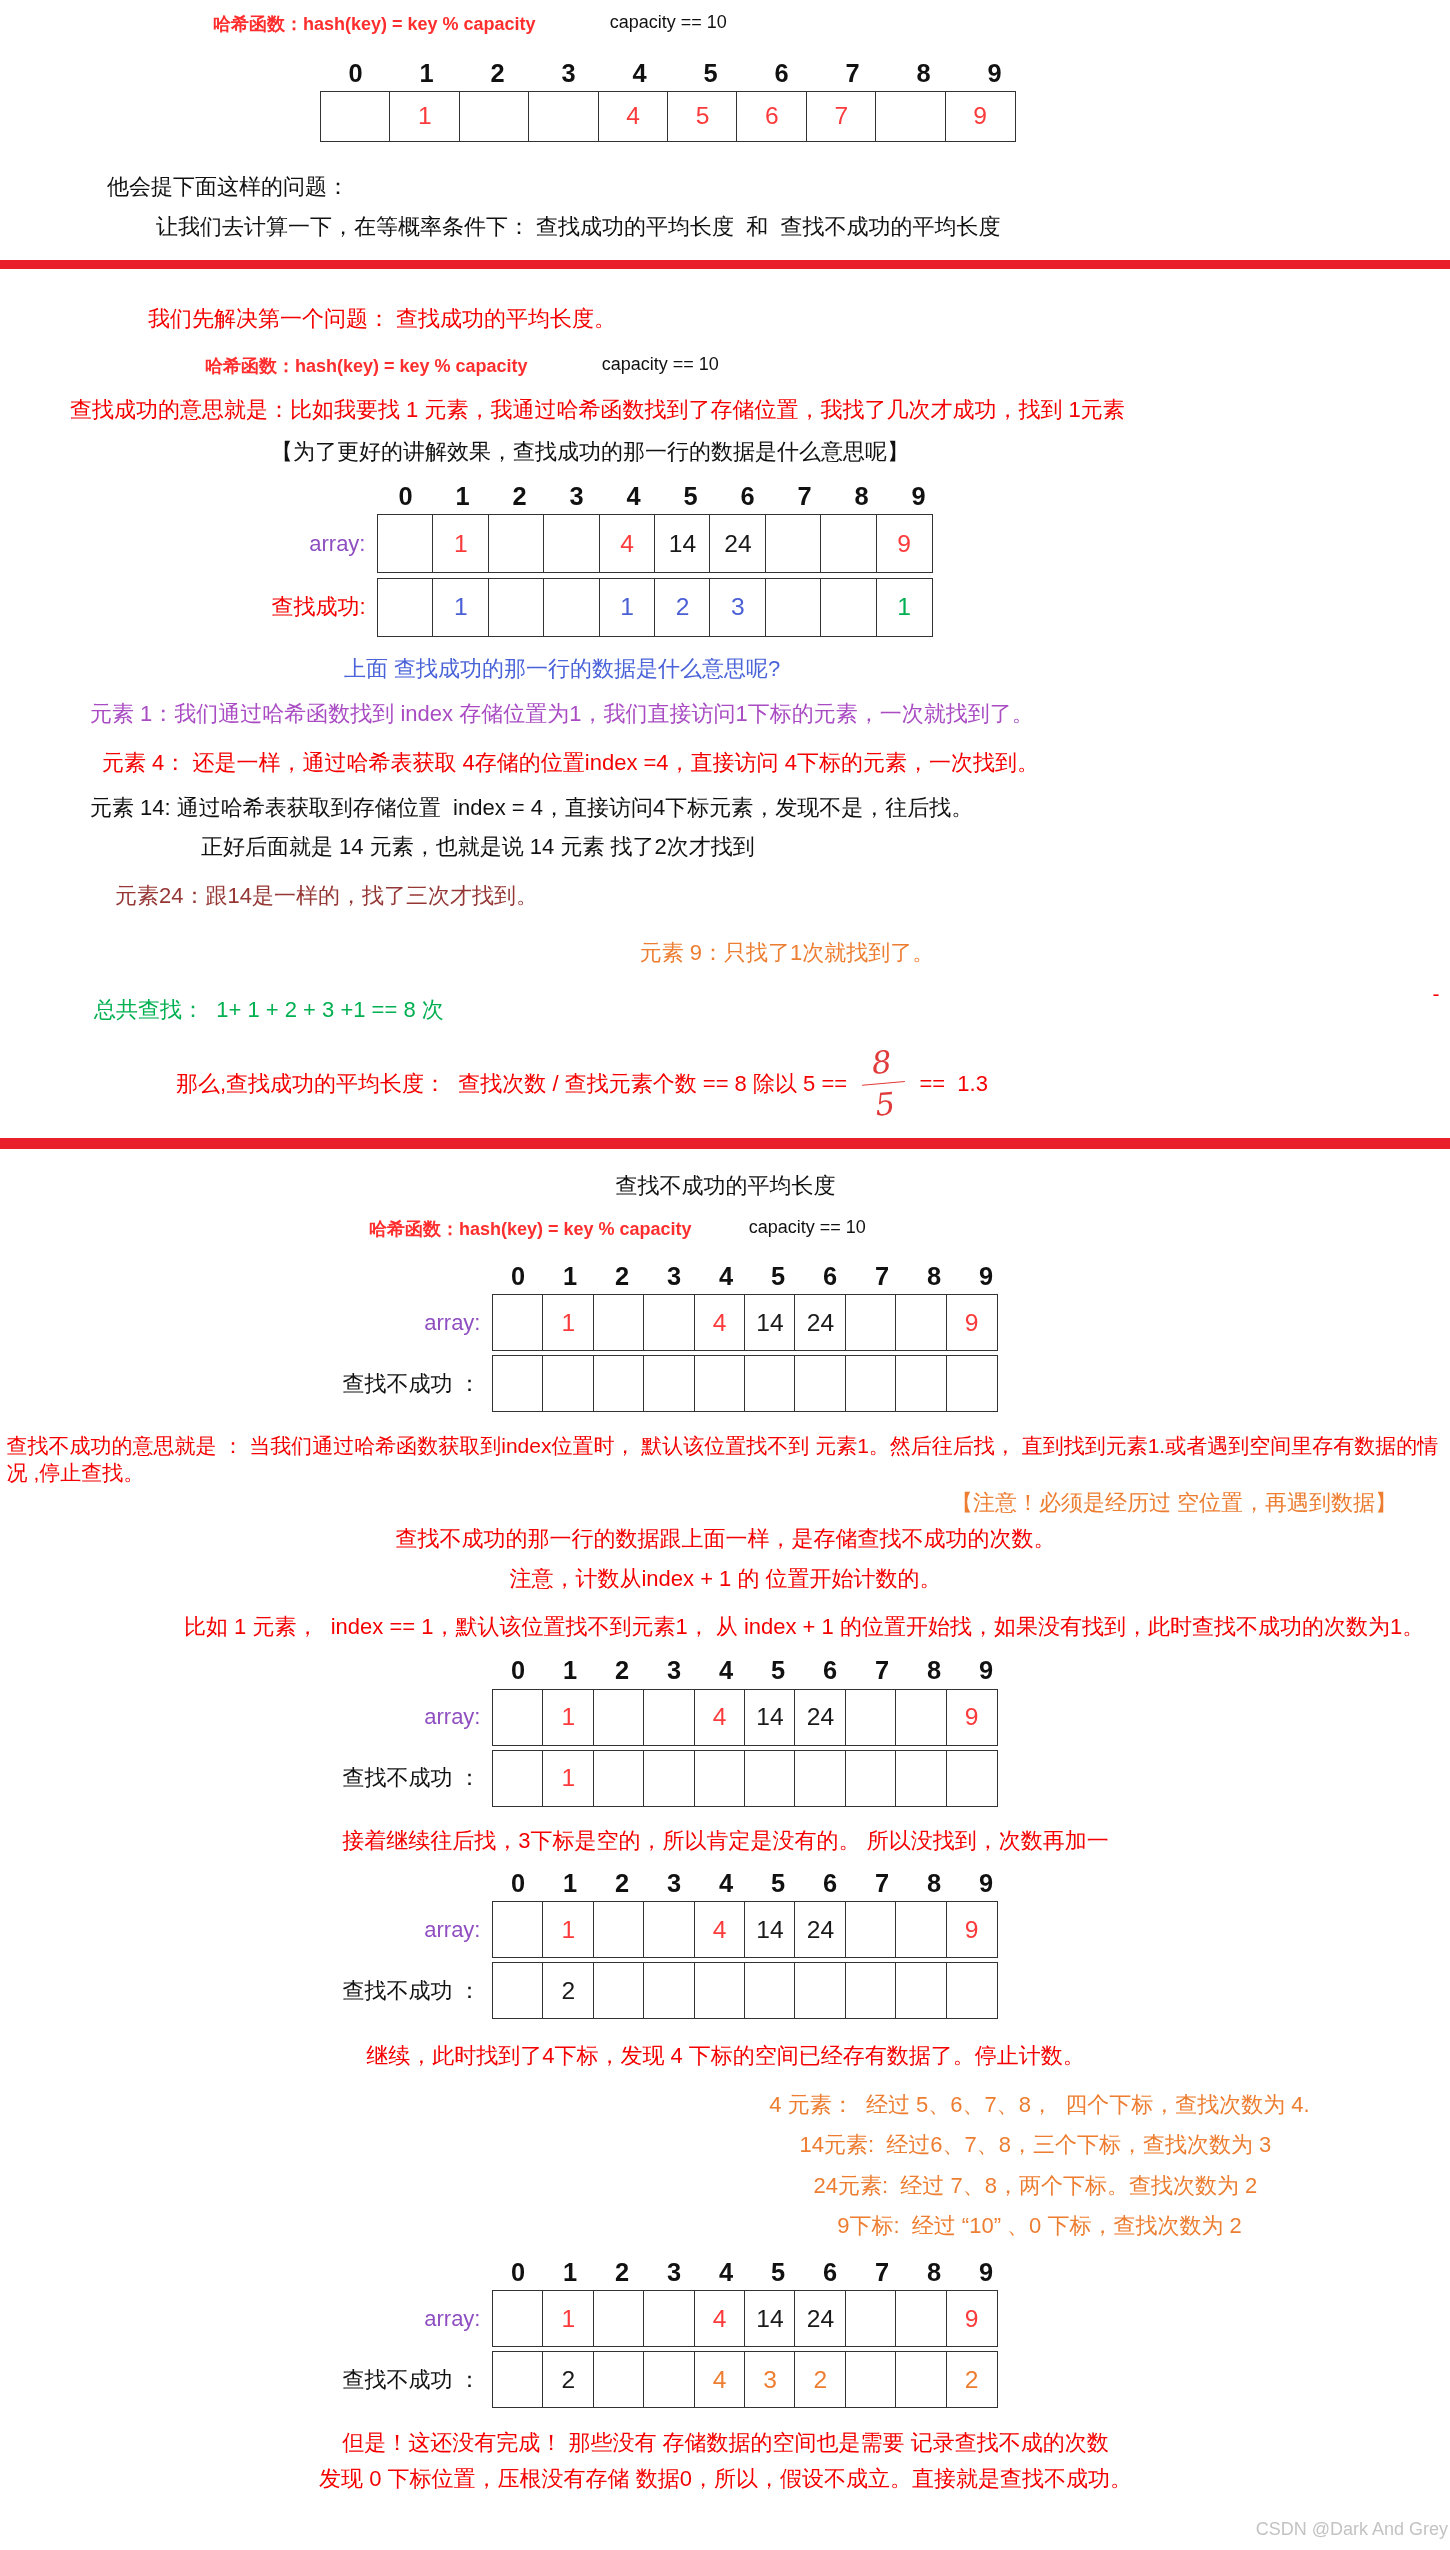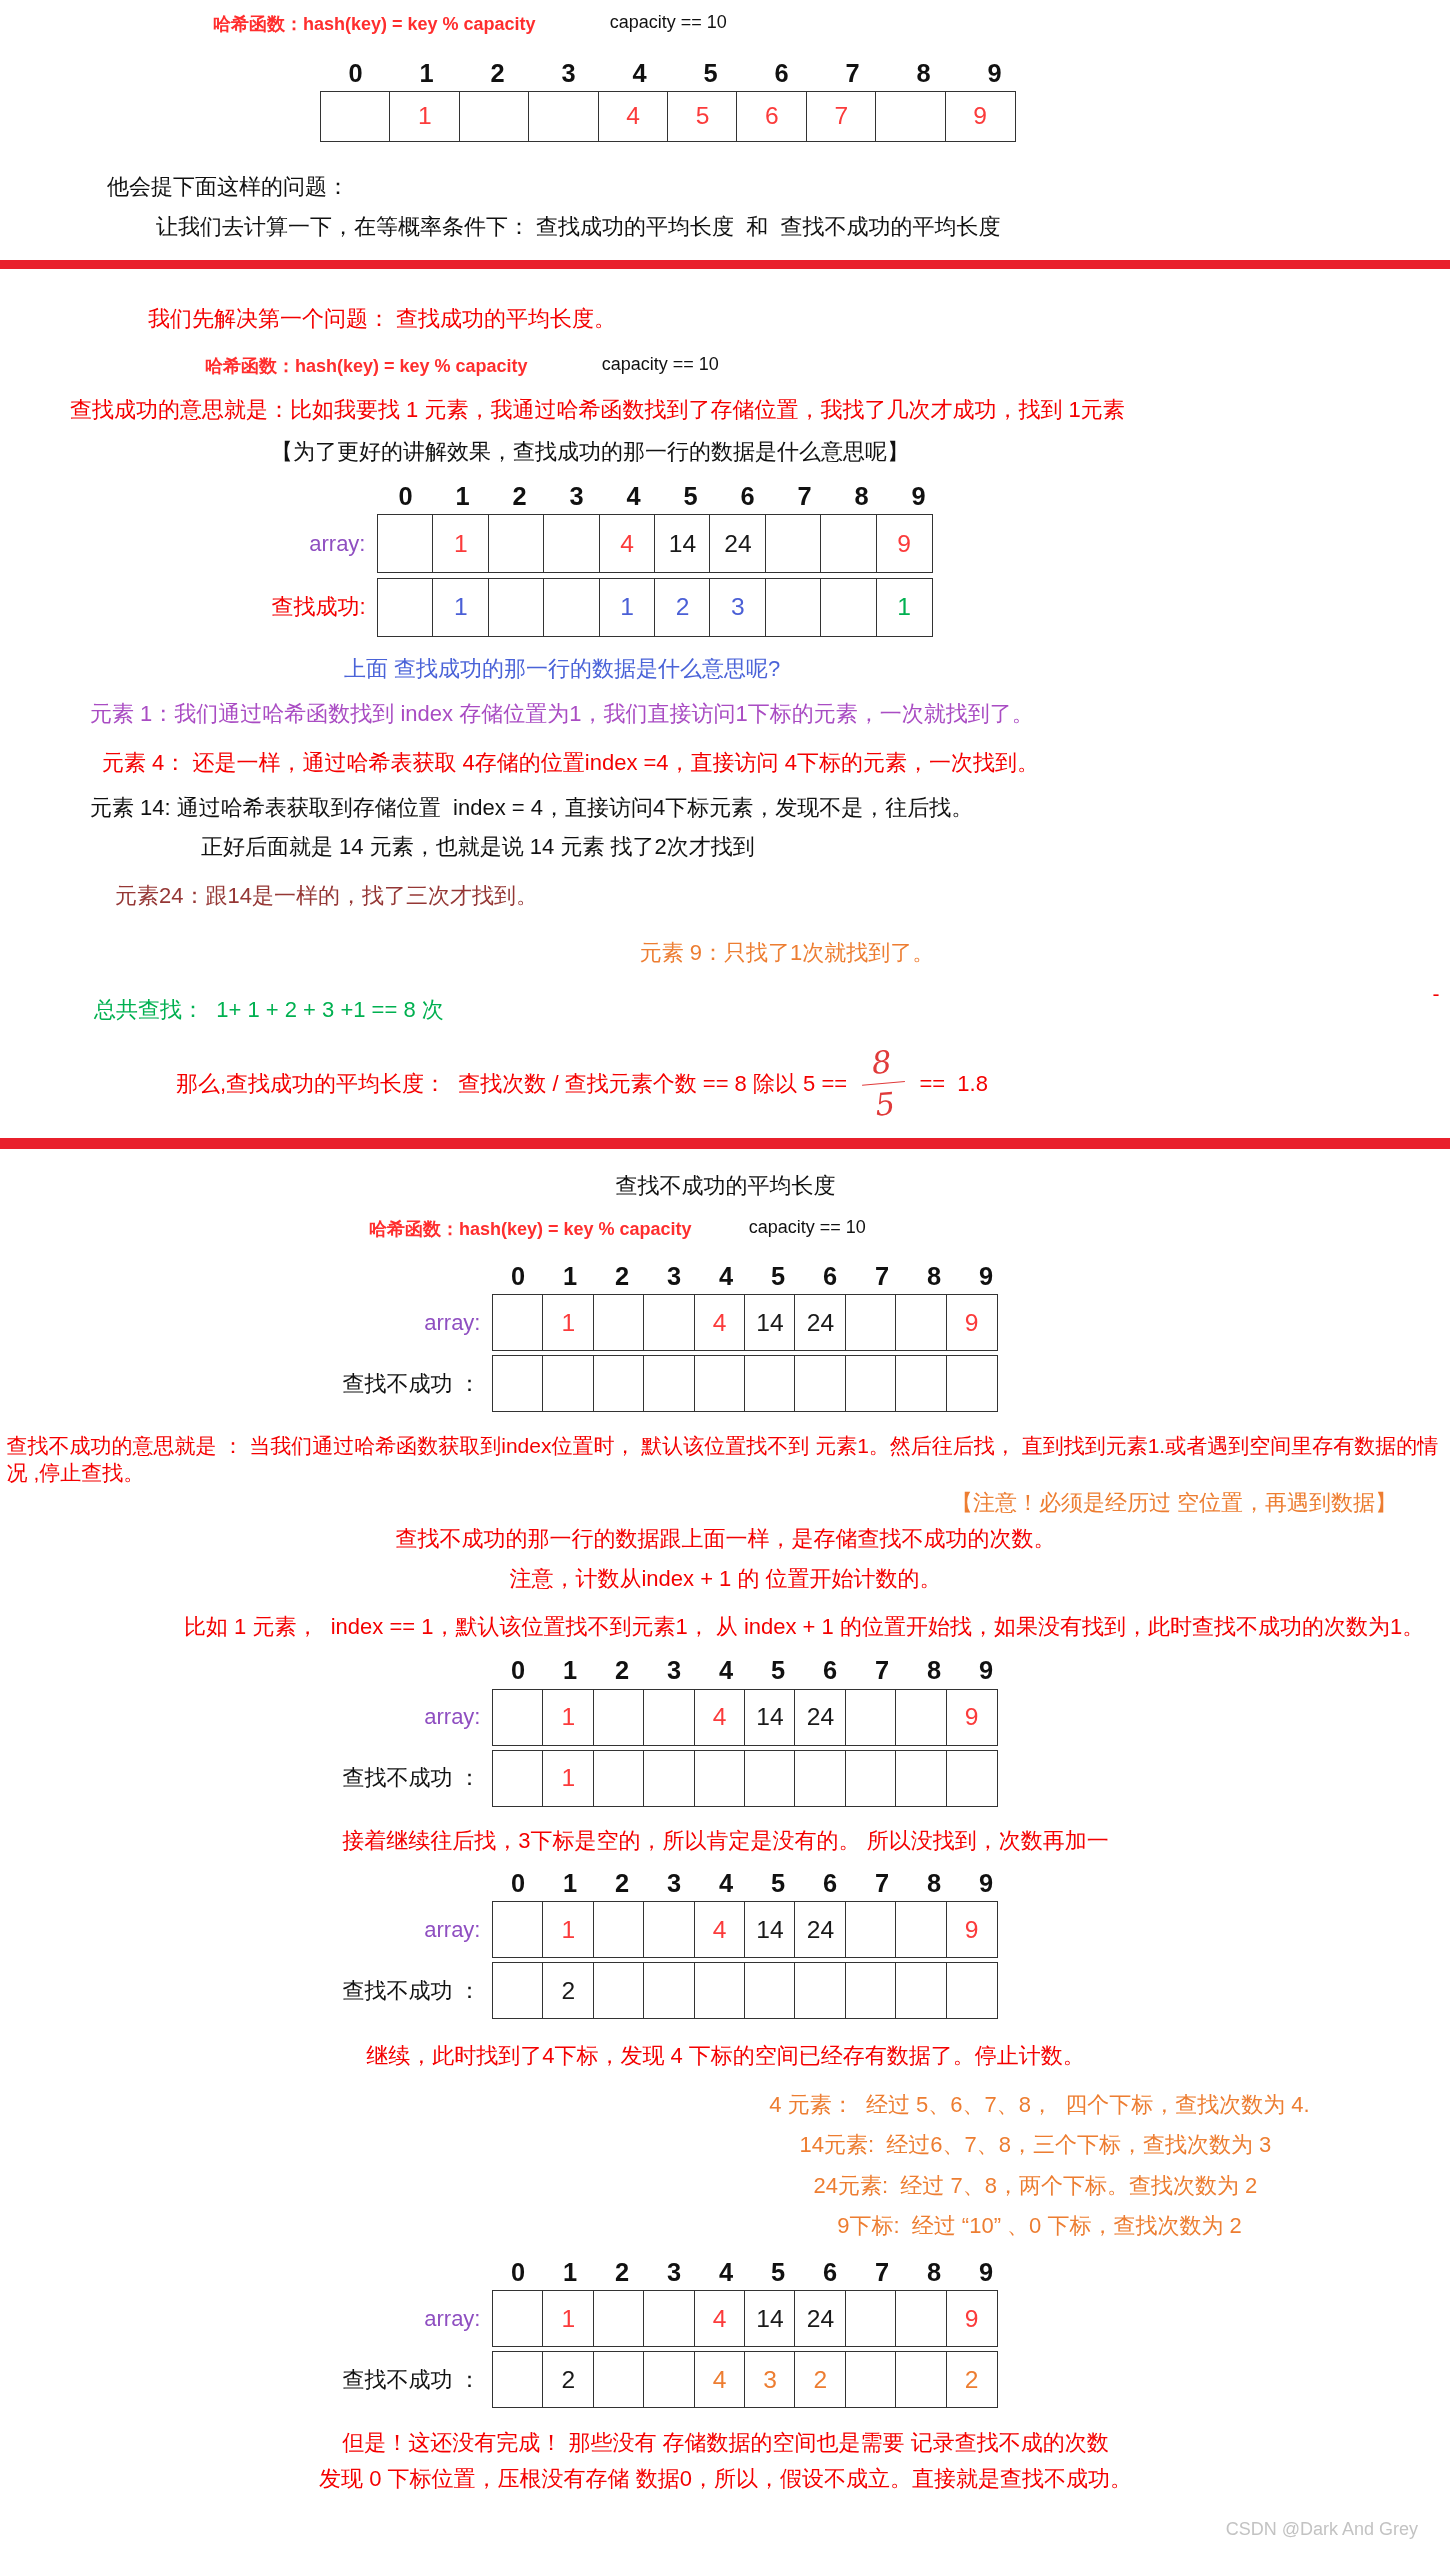--- a/index.html
+++ b/index.html
@@ -67,21 +67,21 @@
 
   
   .avg-row{display:flex;align-items:center;gap:11.5px;}
   .fraction{display:inline-flex;flex-direction:column;align-items:center;
             font-family:"DejaVu Serif",serif;font-style:italic;color:#e03a3a;
             transform:rotate(-5deg);margin:0 3.3px;}
   .frac-num{font-size:31px;line-height:1;padding:0 11.5px 4.9px;border-bottom:1.6px solid #e03a3a;}
   .frac-den{font-size:31px;line-height:1;padding-top:4.9px;}
 
   .edge-dash{position:absolute;right:11.5px;top:982px;color:#f40000;font-size:21px;}
-  .watermark{position:absolute;right:33px;bottom:9.8px;font-size:18px;}
+  .watermark{position:absolute;right:3px;bottom:9.8px;font-size:18px;}
 </style>
 </head>
 <body>
 
 <div class="page">
 
   <div class="hash-line" style="margin-left:213px;gap:74px;">
     <span class="titleRed bold">哈希函数：hash(key) = key % capacity</span>
     <span class="cap">capacity == 10</span>
   </div>
@@ -187,21 +187,21 @@
   <div class="line maroonTxt" style="margin-left:115px;margin-top:21px;">元素24：跟14是一样的，找了三次才找到。</div>
   <div class="line orangeTxt" style="margin-left:123px;margin-top:29.5px;">元素 9：只找了1次就找到了。</div>
   <div class="line greenTxt" style="margin-left:94px;margin-top:29.5px;">总共查找：  1+ 1 + 2 + 3 +1 == 8 次</div>
 
   <div class="avg-row" style="margin-left:176px;margin-top:24px;">
     <span class="line red">那么,查找成功的平均长度：  查找次数 / 查找元素个数 == 8 除以 5 ==</span>
     <span class="fraction">
       <span class="frac-num">8</span>
       <span class="frac-den">5</span>
     </span>
-    <span class="line red">==  1.8</span>
+    <span class="line red">==  1.3</span>
   </div>
   <span class="edge-dash">-</span>
 
   <div class="divider" style="margin-top:18px;height:10.7px;"></div>
 
   <div class="line black center" style="margin-top:23px;">查找不成功的平均长度</div>
 
   <div class="hash-line" style="margin-left:369px;margin-top:18px;gap:57px;">
     <span class="titleRed bold">哈希函数：hash(key) = key % capacity</span>
     <span class="cap">capacity == 10</span>

